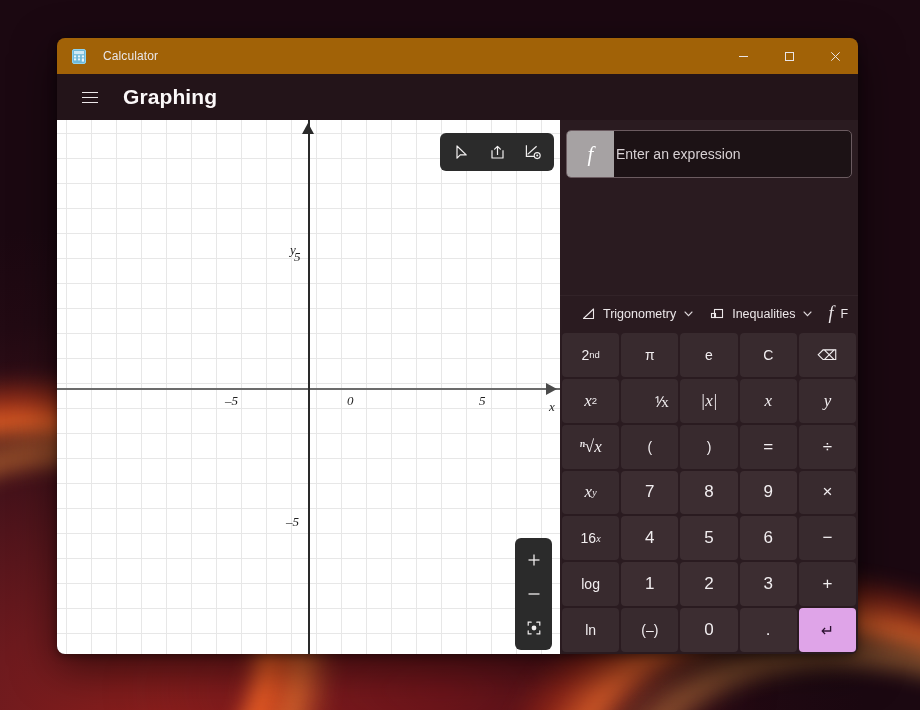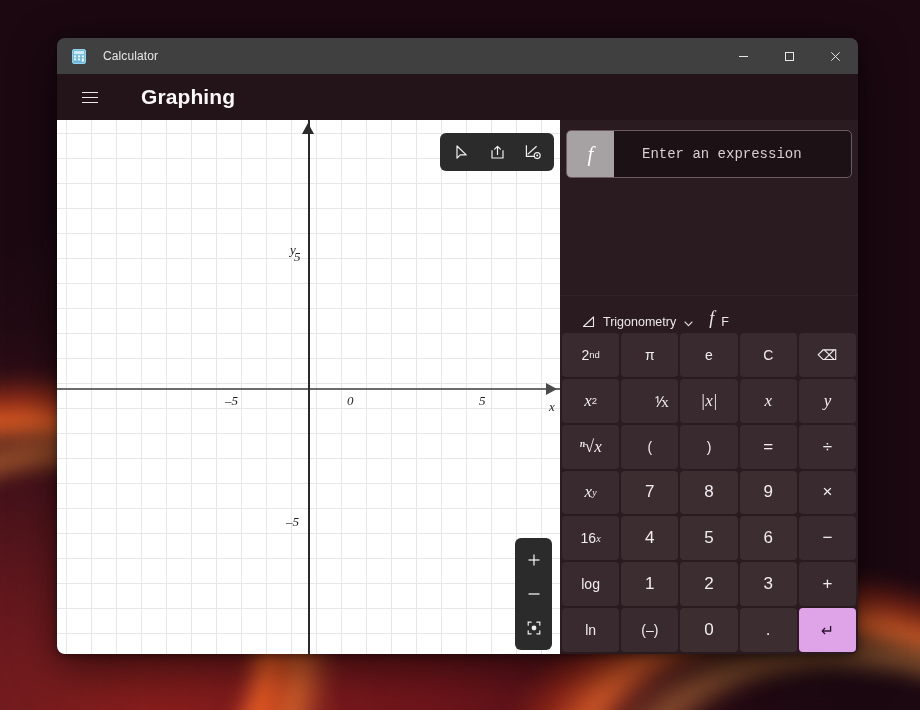--- a/index.html
+++ b/index.html
@@ -77,21 +77,21 @@
     display: flex;
     flex-direction: column;
   }
 
   
   #titlebar {
     height: 36px;
     flex: 0 0 36px;
     display: flex;
     align-items: center;
-    background: #404040;
+    background: #a16207;
     padding-left: 14px;
     user-select: none;
   }
   #app-icon {
     width: 16px; height: 16px;
     margin-right: 16px;
     display: flex; align-items: center; justify-content: center;
   }
   #app-title {
     font-size: 12px;
@@ -122,21 +122,21 @@
     width: 38px; height: 34px;
     display: flex; flex-direction: column; align-items: center; justify-content: center;
     gap: 4px;
     border-radius: 4px;
     cursor: default;
   }
   #hamburger span {
     display: block; width: 16px; height: 1px; background: #ece7e9;
   }
   #mode-title {
-    margin-left: 32px;
+    margin-left: 14px;
     font-size: 21px;
     font-weight: 600;
     color: #fbf8f9;
     letter-spacing: .1px;
   }
 
   
   #body {
     flex: 1;
     display: flex;
@@ -286,41 +286,41 @@
     font-size: 21px;
     color: #ffffff;
     cursor: default;
   }
   #expr-input {
     flex: 1;
     border: 0;
     outline: none;
     background: transparent;
     color: #e9e4e6;
-    font-family: Liberation Mono, monospace;
+    font-family: Liberation Sans, sans-serif;
     font-size: 14px;
-    padding: 0 28px;
+    padding: 0 2px;
     caret-color: #e9e4e6;
   }
   #expr-input::placeholder { color: #d7d0d3; opacity: 1; }
 
   
   #func-bar {
     flex: 0 0 36px;
     display: flex;
     align-items: center;
     background: #2a1b20;
     padding-left: 12px;
     overflow: hidden;
     white-space: nowrap;
     border-top: 1px solid rgba(255,255,255,.04);
   }
   .fb-item {
     display: flex;
-    align-items: flex-end;
+    align-items: center;
     gap: 7px;
     height: 30px;
     padding: 0 8px;
     border-radius: 4px;
     color: #ece7e9;
     font-size: 12.5px;
     cursor: default;
     flex: 0 0 auto;
   }
   .fb-ico { display: flex; align-items: center; justify-content: center; width: 16px; }
@@ -507,20 +507,34 @@
                 </svg>
             </span>
             <span>Trigonometry</span>
             <span class="chev">
               <svg width="9" height="6" viewBox="0 0 9 6">
                   <path d="M1 1 L4.5 4.6 L8 1" fill="none" stroke="#ddd6d9" stroke-width="1.1" stroke-linecap="round"></path>
                 </svg>
             </span>
           </div>
           <div class="fb-item">
+            <span class="fb-ico">
+              <svg width="16" height="14" viewBox="0 0 16 14">
+                <rect x="5.5" y="2.5" width="8" height="8" fill="none" stroke="#ece7e9" stroke-width="1.1"></rect>
+                <rect x="2.5" y="6.5" width="4" height="4" fill="none" stroke="#ece7e9" stroke-width="1.1"></rect>
+              </svg>
+            </span>
+            <span>Inequalities</span>
+            <span class="chev">
+              <svg width="9" height="6" viewBox="0 0 9 6">
+                  <path d="M1 1 L4.5 4.6 L8 1" fill="none" stroke="#ddd6d9" stroke-width="1.1" stroke-linecap="round"></path>
+                </svg>
+            </span>
+          </div>
+          <div class="fb-item">
             <span class="fb-italic">f</span>
             <span>F</span>
           </div>
         </div>
 
         <div id="keypad">
             <div class="key fn">
               <span>2</span>
               <span class="sup-n">nd</span>
             </div>

